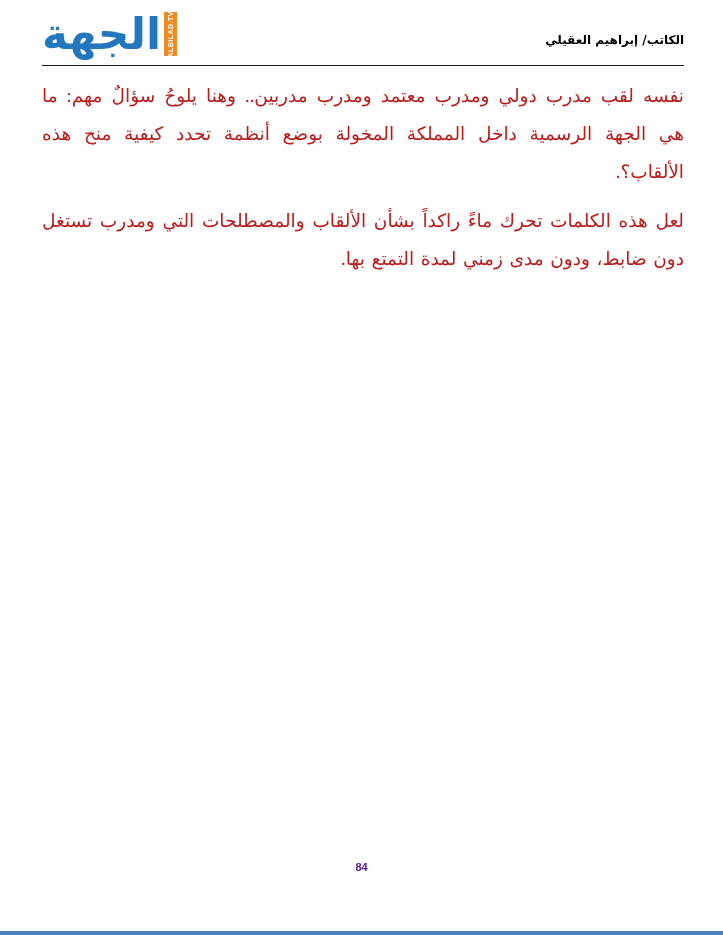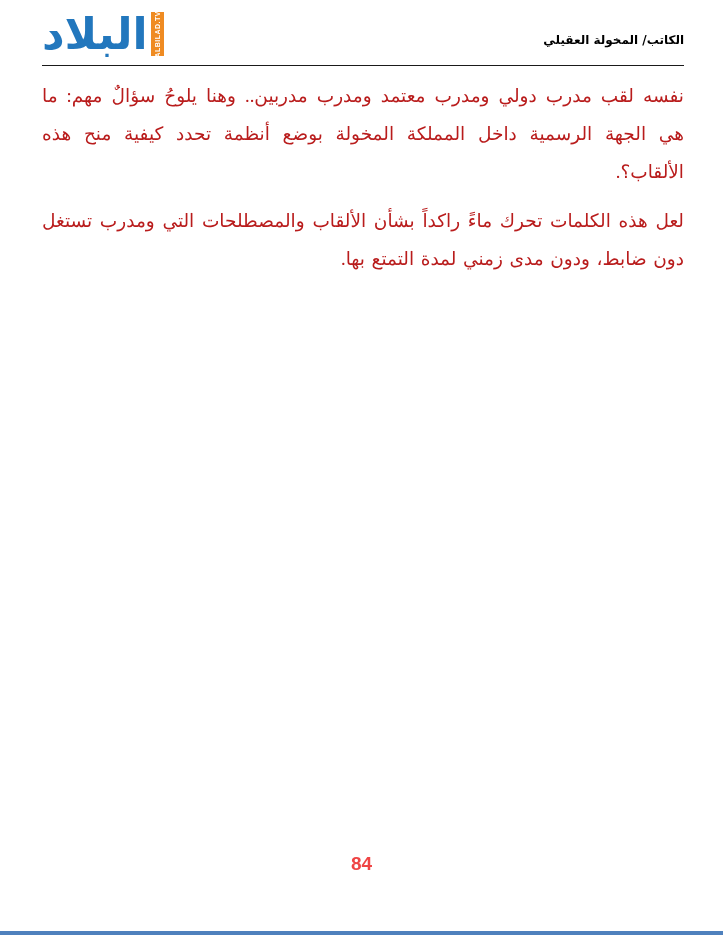--- a/index.html
+++ b/index.html
@@ -104,46 +104,46 @@
   
   .footer {
     position: absolute;
     bottom: 60px;
     left: 0;
     width: 100%;
     text-align: center;
   }
   .page-number {
     font-family: "Liberation Sans", sans-serif;
-    font-size: 19px;
+    font-size: 11px;
     font-weight: bold;
-    color: #ef4444;
+    color: #4c1d95;
   }
   .bottom-border {
     position: absolute;
     bottom: 0;
     left: 0;
     width: 100%;
     height: 4px;
     background: var(--border-blue, #4f81bd);
   }
 </style>
 </head>
 <body>
 
 <div class="page">
 
   <header class="header">
     <div class="logo">
-      <span class="logo-arabic">البلاد</span>
+      <span class="logo-arabic">الجهة</span>
       <span class="logo-bar">
         <span class="logo-latin">ALBILAD.TV</span>
       </span>
     </div>
-    <div class="author">الكاتب/ المخولة العقيلي</div>
+    <div class="author">الكاتب/ إبراهيم العقيلي</div>
   </header>
 
   <hr class="header-rule">
 
   <main class="doc-body">
     <p class="para">نفسه لقب مدرب دولي ومدرب معتمد ومدرب مدربين.. وهنا يلوحُ سؤالٌ مهم: ما هي الجهة الرسمية داخل المملكة المخولة بوضع أنظمة تحدد كيفية منح هذه الألقاب؟.</p>
     <p class="para">لعل هذه الكلمات تحرك ماءً راكداً بشأن الألقاب والمصطلحات التي ومدرب تستغل دون ضابط، ودون مدى زمني لمدة التمتع بها.</p>
   </main>
 
   <footer class="footer">

